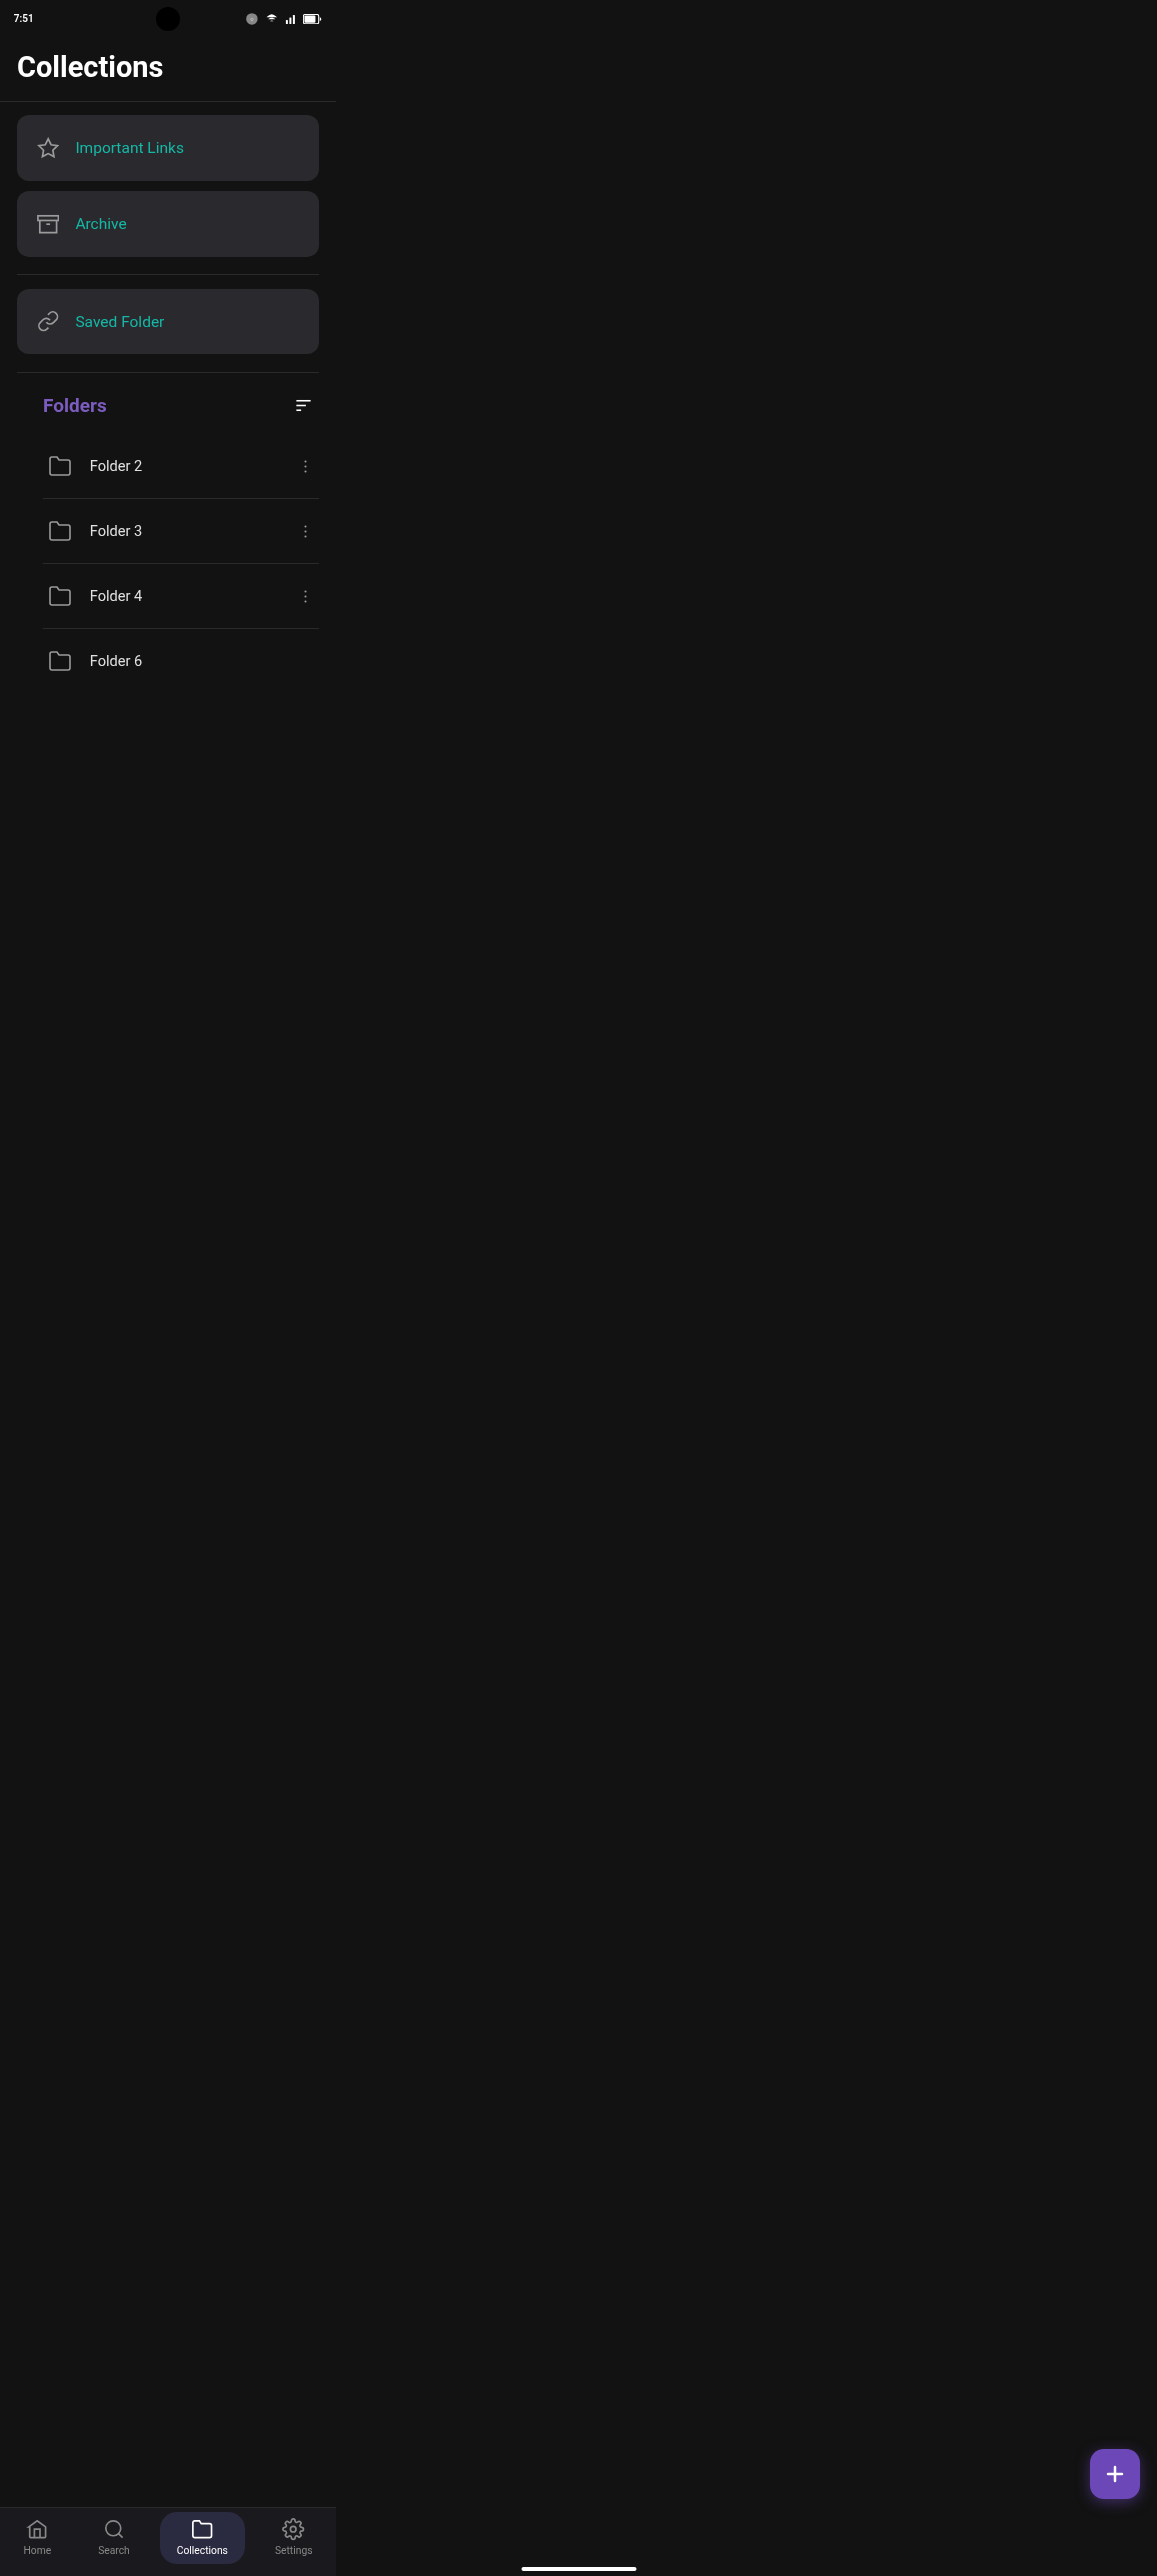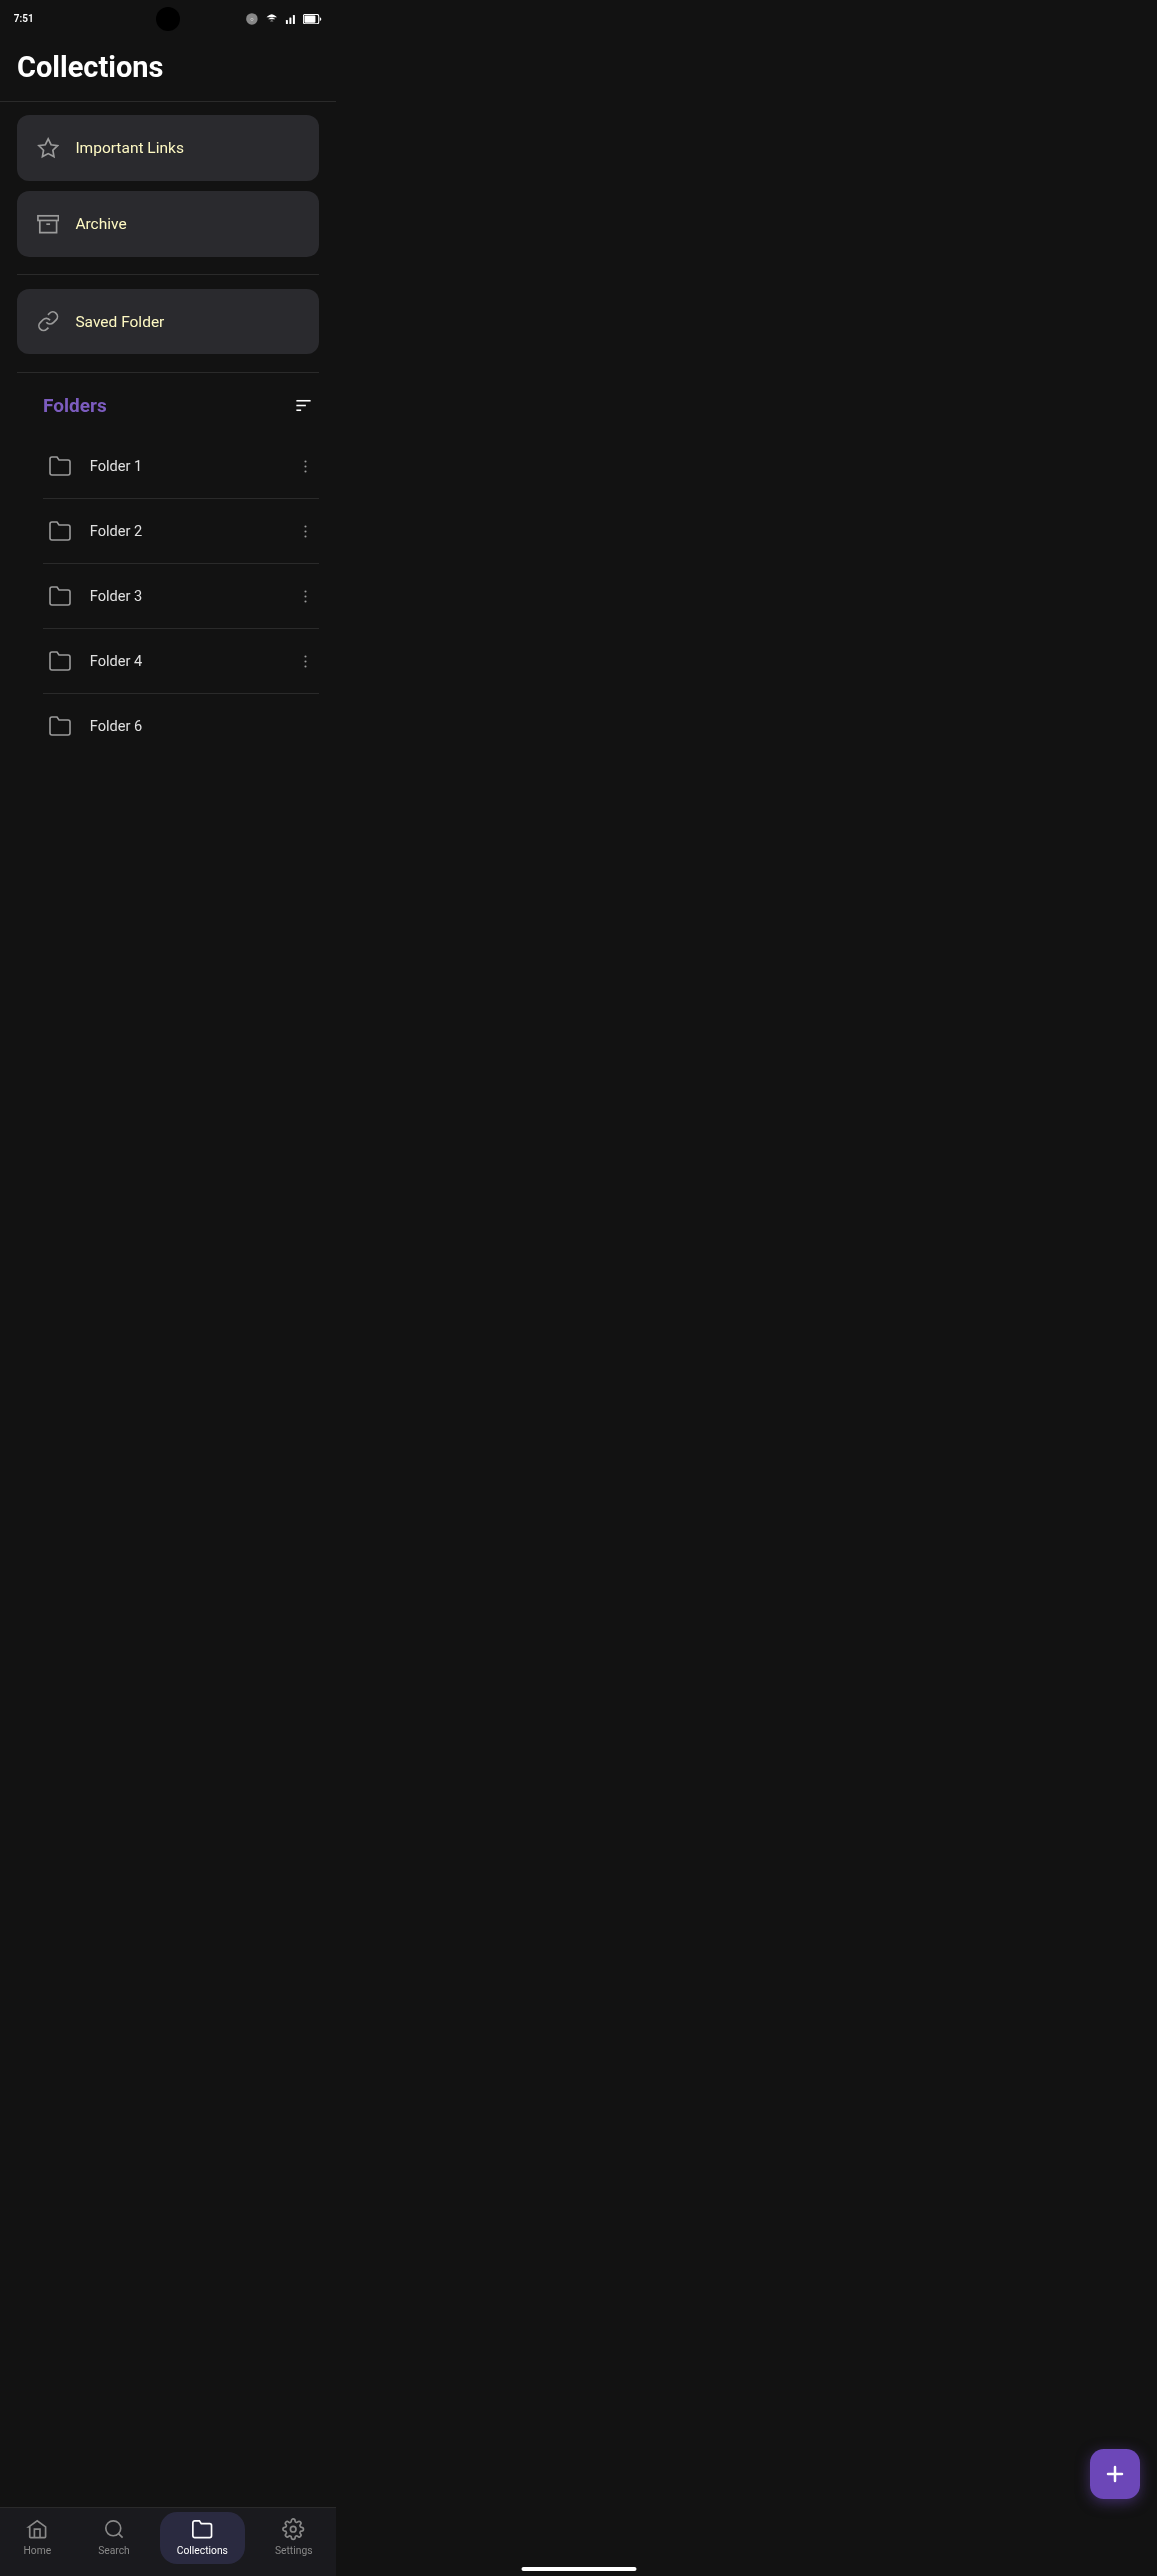--- a/index.html
+++ b/index.html
@@ -94,21 +94,21 @@
     }
 
     .collection-icon svg {
       fill: none;
       stroke: #9b9b9b;
       stroke-width: 1.8;
     }
 
     .collection-label {
       font-size: 15.5px;
-      color: #fef9c3;
+      color: #14b8a6;
       font-weight: 400;
     }
 
     .section-divider {
       height: 0.9px;
       background: #2a2a2a;
       margin: 3.4px 17px;
     }
 
     .folders-section {
@@ -362,35 +362,20 @@
       <svg width="19" height="19" viewBox="0 0 24 24">
         <line x1="3" y1="6" x2="21" y2="6" stroke="white" stroke-width="2"></line>
         <line x1="3" y1="12" x2="15" y2="12" stroke="white" stroke-width="2"></line>
         <line x1="3" y1="18" x2="9" y2="18" stroke="white" stroke-width="2"></line>
       </svg>
     </div>
   </div>
 
   <div class="folder-list">
 
-    <div class="folder-item">
-      <div class="folder-icon">
-        <svg width="26" height="24" viewBox="0 0 24 24">
-          <path d="M22 19a2 2 0 0 1-2 2H4a2 2 0 0 1-2-2V5a2 2 0 0 1 2-2h5l2 3h9a2 2 0 0 1 2 2z" stroke="#9b9b9b" stroke-width="1.6" fill="none"></path>
-        </svg>
-      </div>
-      <span class="folder-name">Folder 1</span>
-      <div class="folder-more">
-        <svg width="17" height="17" viewBox="0 0 24 24" fill="#9b9b9b">
-          <circle cx="12" cy="5" r="1.5"></circle>
-          <circle cx="12" cy="12" r="1.5"></circle>
-          <circle cx="12" cy="19" r="1.5"></circle>
-        </svg>
-      </div>
-    </div>
 
     <div class="folder-item">
       <div class="folder-icon">
         <svg width="26" height="24" viewBox="0 0 24 24">
           <path d="M22 19a2 2 0 0 1-2 2H4a2 2 0 0 1-2-2V5a2 2 0 0 1 2-2h5l2 3h9a2 2 0 0 1 2 2z" stroke="#9b9b9b" stroke-width="1.6" fill="none"></path>
         </svg>
       </div>
       <span class="folder-name">Folder 2</span>
       <div class="folder-more">
         <svg width="17" height="17" viewBox="0 0 24 24" fill="#9b9b9b">

